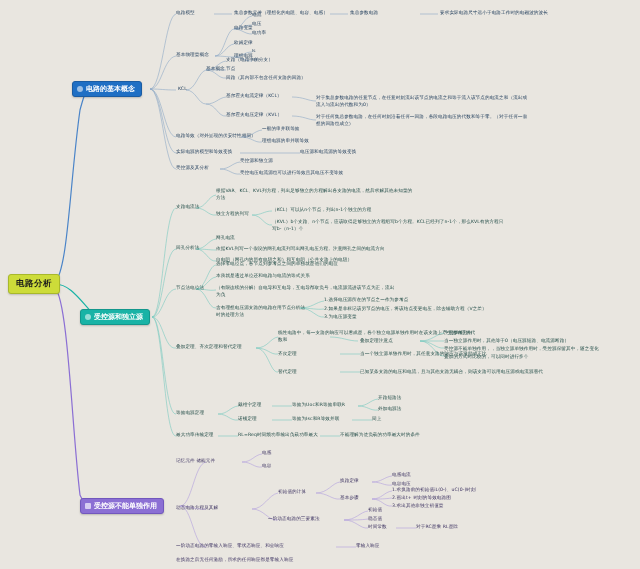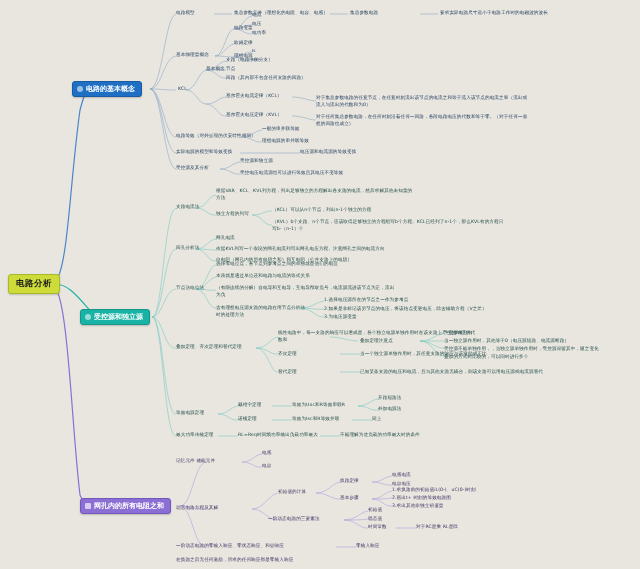--- a/index.html
+++ b/index.html
@@ -188,21 +188,21 @@
     <span>电路的基本概念</span>
   </div>
 
   <div class="l1-node l1-teal" style="left:80px;top:309px;">
     <span class="bullet"></span>
     <span>受控源和独立源</span>
   </div>
 
   <div class="l1-node l1-purple" style="left:80px;top:498px;">
     <span class="bullet"></span>
-    <span>网孔内的所有电阻之和</span>
+    <span>受控源不能单独作用</span>
   </div>
 
   <div class="tx b1" style="left:176px;top:10px;">电路模型</div>
   <div class="tx b1" style="left:234px;top:10px;">集总参数元件（理想化的电阻、电容、电感）</div>
   <div class="tx b1" style="left:350px;top:10px;">集总参数电路</div>
   <div class="tx b1" style="left:440px;top:10px;">要求实际电路尺寸远小于电路工作时的电磁波的波长</div>
 
   <div class="tx b1" style="left:176px;top:52px;">基本物理量概念</div>
   <div class="tx b1" style="left:234px;top:25px;">电路变量</div>
   <div class="tx b1" style="left:252px;top:12px;">电流</div>

